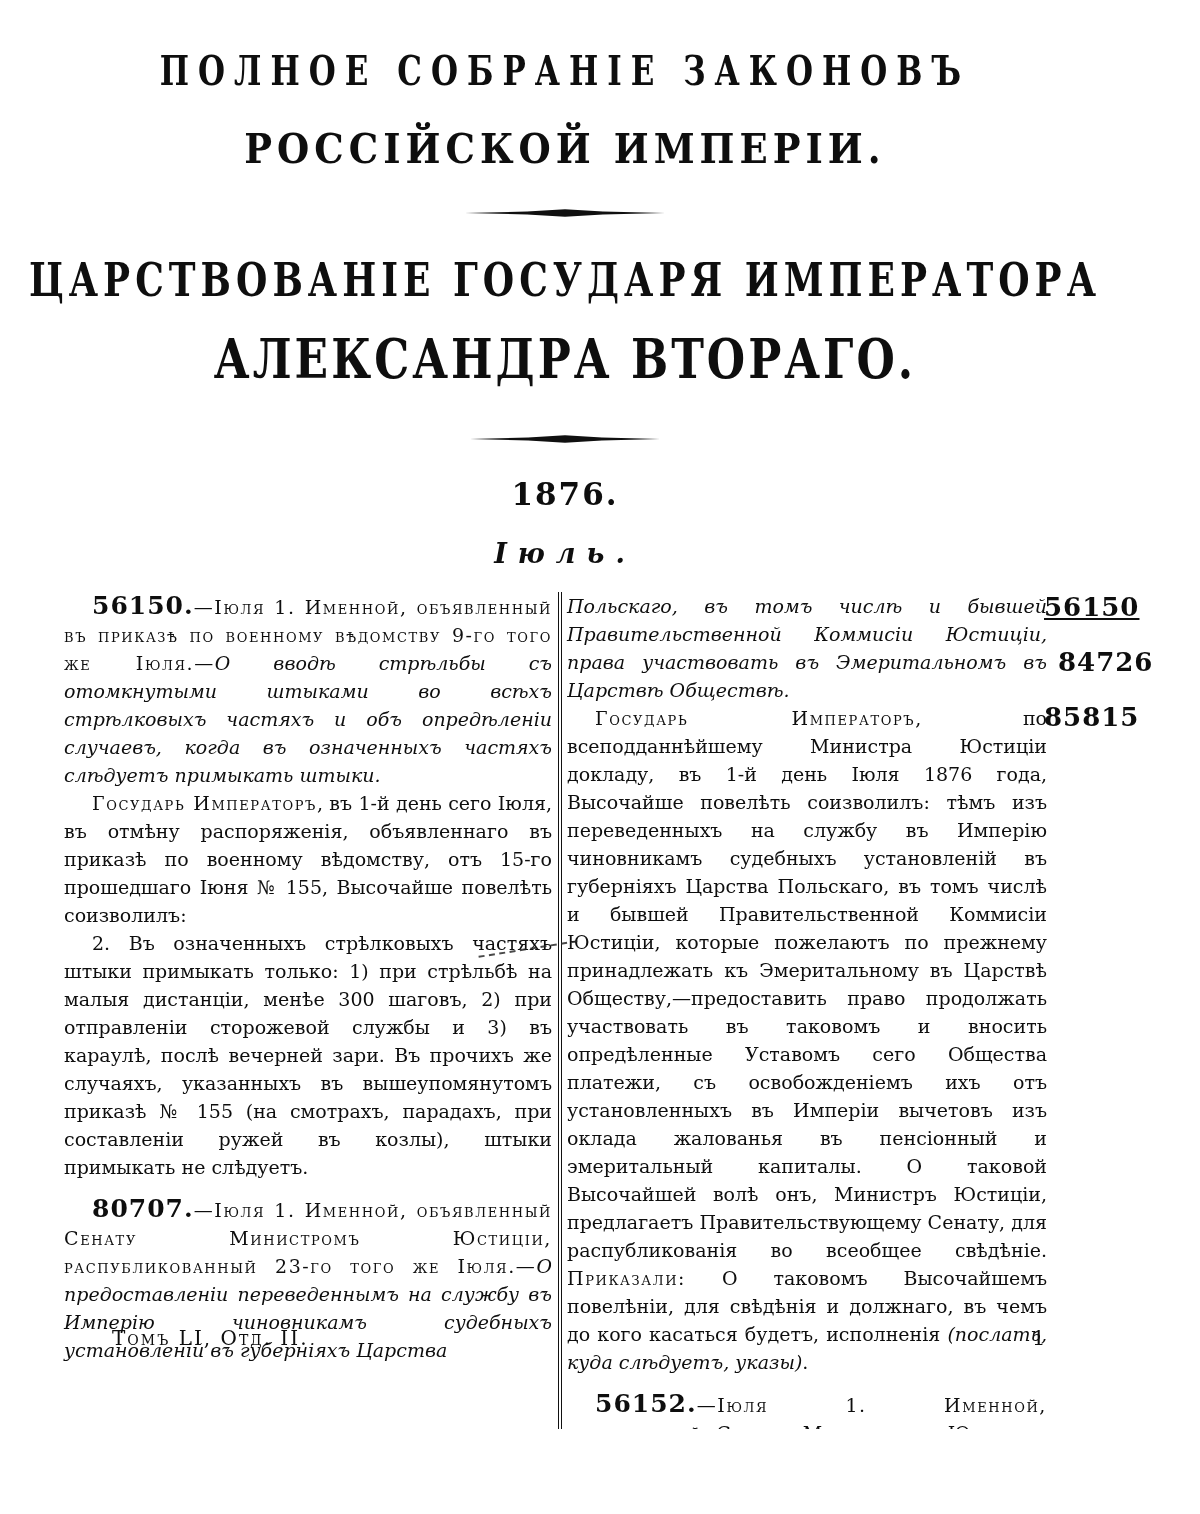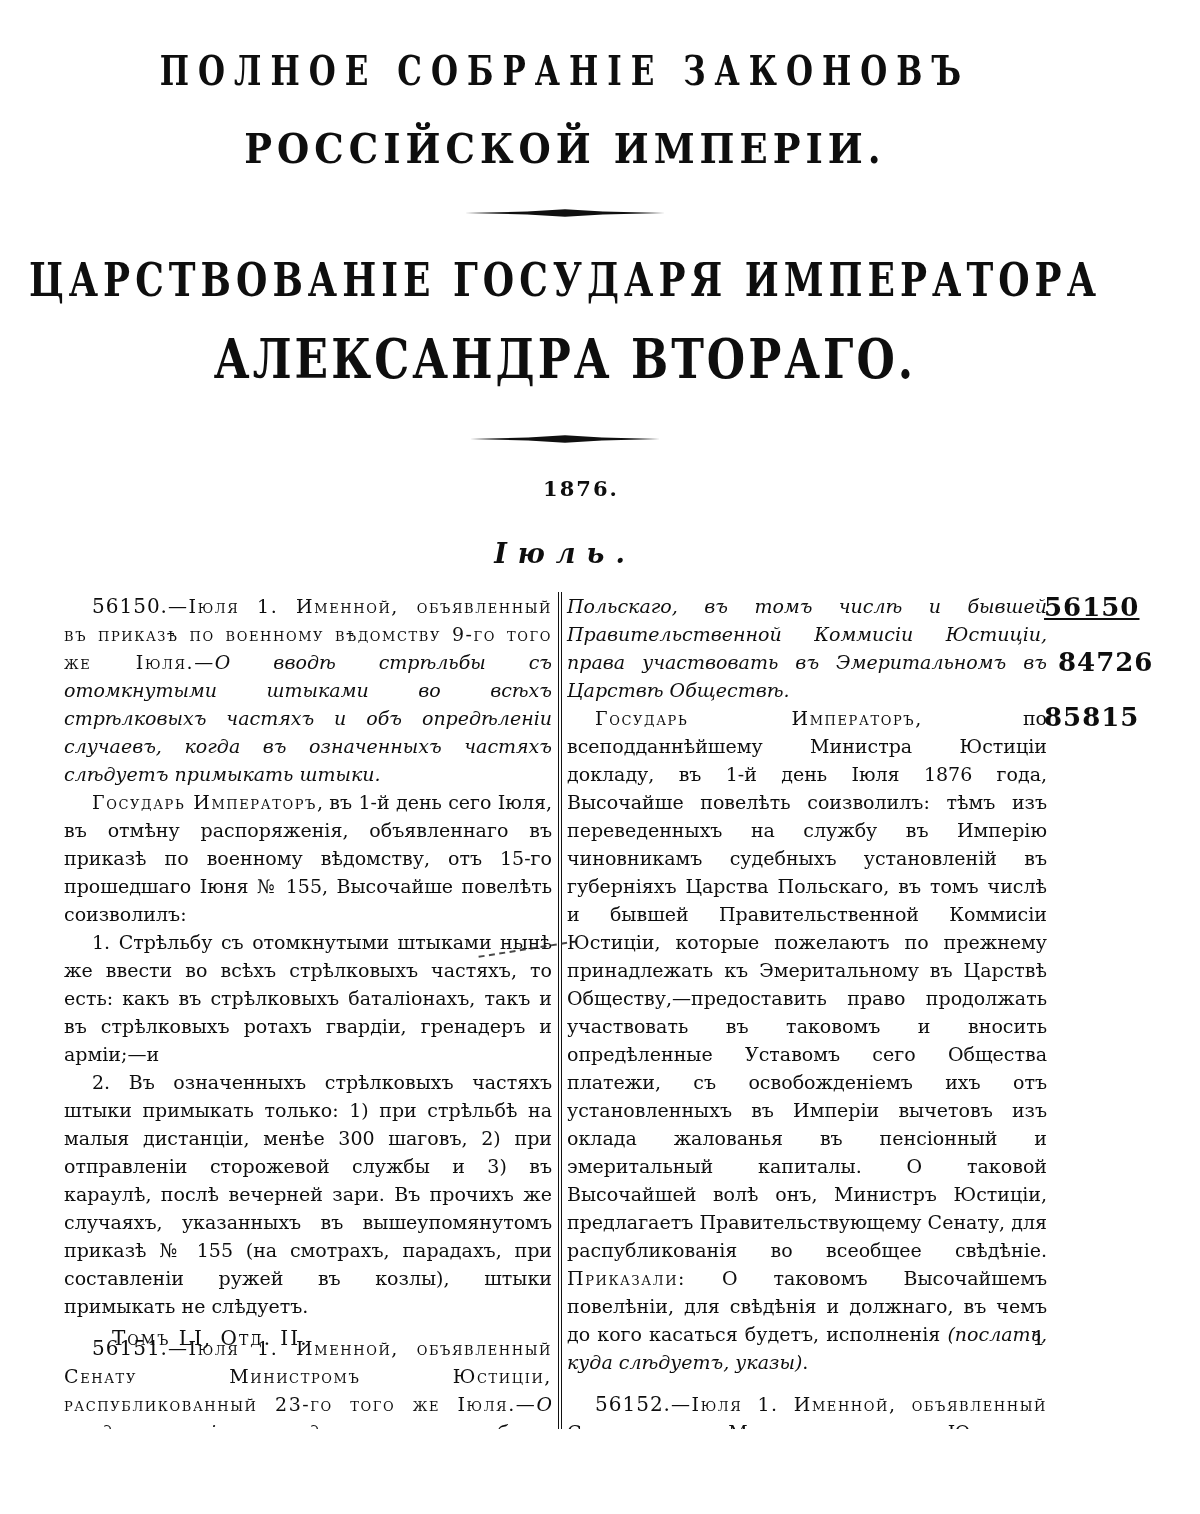--- a/index.html
+++ b/index.html
@@ -25,40 +25,40 @@
   .rule-1{top:204px;}
   .reign-1{
     top:258px;font-size:36px;font-weight:bold;letter-spacing:5px;
     transform:scaleY(1.32);transform-origin:center;
   }
   .reign-2{
     top:334px;font-size:44px;font-weight:bold;letter-spacing:3px;
     transform:scaleY(1.22);transform-origin:center;
   }
   .rule-2{top:430px;}
-  .year-line{top:476px;font-size:21px;font-weight:bold;letter-spacing:2px;padding-left:16px;}
+  .year-line{top:476px;font-size:31px;font-weight:bold;letter-spacing:2px;}
   .month-line{top:538px;font-size:27px;font-weight:bold;font-style:italic;letter-spacing:11px;}
   .rule-svg{display:inline-block;}
 
   
   .columns{
     position:absolute;top:592px;left:64px;width:986px;
     display:flex;align-items:stretch;
   }
   .col{font-size:19px;line-height:28px;}
   .col-left{width:488px;}
   .col-right{width:480px;}
   .col-divider{
     width:2px;margin:0 5px 0 6px;
     border-left:1.6px solid #111;border-right:1.6px solid #111;
   }
   .col p{margin:0;text-align:justify;}
   .col p.indent{text-indent:28px;}
   .entry-para{margin-top:14px !important;text-indent:28px;}
-  .entry-num{font-weight:normal;font-size:20px;letter-spacing:1px;}
+  .entry-num{font-weight:bold;font-size:25px;letter-spacing:1px;}
   .sc{font-variant:small-caps;letter-spacing:1.6px;}
   .it{font-style:italic;}
 
   
   .margin-nums{position:absolute;left:1044px;top:592px;width:130px;}
   .margin-num{font-weight:bold;font-size:26px;letter-spacing:1px;line-height:1;}
   .margin-num.m1{margin-top:2px;text-decoration:underline;}
   .margin-num.m2{margin-top:29px;margin-left:14px;}
   .margin-num.m3{margin-top:29px;}
 
@@ -103,25 +103,24 @@
     <div class="month-line">Іюль.</div>
   </div>
 
   <div class="columns">
 
     <section class="col col-left">
       <p class="indent"><span class="entry-num">56150.</span><span class="sc">—Іюля 1. Именной, объявленный въ приказѣ по военному вѣдомству 9-го того же Іюля.—</span><span class="it">О вводѣ стрѣльбы съ отомкнутыми штыками во всѣхъ стрѣлковыхъ частяхъ и объ опредѣленіи случаевъ, когда въ означенныхъ частяхъ слѣдуетъ примыкать штыки.</span></p>
 
       <p class="indent"><span class="sc">Государь Императоръ</span><span>, въ 1-й день сего Іюля, въ отмѣну распоряженія, объявленнаго въ приказѣ по военному вѣдомству, отъ 15-го прошедшаго Іюня № 155, Высочайше повелѣть соизволилъ:</span></p>
 
-      <p class="indent">1. Стрѣльбу съ отомкнутыми штыками нынѣ же ввести во всѣхъ стрѣлковыхъ частяхъ, то есть: какъ въ стрѣлковыхъ баталіонахъ, такъ и въ стрѣлковыхъ ротахъ гвардіи, гренадеръ и арміи;—и</p>
 
       <p class="indent">2. Въ означенныхъ стрѣлковыхъ частяхъ штыки примыкать только: 1) при стрѣльбѣ на малыя дистанціи, менѣе 300 шаговъ, 2) при отправленіи сторожевой службы и 3) въ караулѣ, послѣ вечерней зари. Въ прочихъ же случаяхъ, указанныхъ въ вышеупомянутомъ приказѣ № 155 (на смотрахъ, парадахъ, при составленіи ружей въ козлы), штыки примыкать не слѣдуетъ.</p>
 
-      <p class="entry-para"><span class="entry-num">56151.</span><span class="sc">—Іюля 1. Именной, объявленный Сенату Министромъ Юстиціи, распубликованный 23-го того же Іюля.—</span><span class="it">О предоставленіи переведеннымъ на службу въ Имперію чиновникамъ судебныхъ установленій въ губерніяхъ Царства</span></p>
+      <p class="entry-para"><span class="entry-num">80707.</span><span class="sc">—Іюля 1. Именной, объявленный Сенату Министромъ Юстиціи, распубликованный 23-го того же Іюля.—</span><span class="it">О предоставленіи переведеннымъ на службу въ Имперію чиновникамъ судебныхъ установленій въ губерніяхъ Царства</span></p>
     </section>
 
     <div class="col-divider"></div>
 
     <section class="col col-right">
       <p class="it">Польскаго, въ томъ числѣ и бывшей Правительственной Коммисіи Юстиціи, права участвовать въ Эмеритальномъ въ Царствѣ Обществѣ.</p>
 
       <p class="indent"><span class="sc">Государь Императоръ</span><span>, по всеподданнѣйшему Министра Юстиціи докладу, въ 1-й день Іюля 1876 года, Высочайше повелѣть соизволилъ: тѣмъ изъ переведенныхъ на службу въ Имперію чиновникамъ судебныхъ установленій въ губерніяхъ Царства Польскаго, въ томъ числѣ и бывшей Правительственной Коммисіи Юстиціи, которые пожелаютъ по прежнему принадлежать къ Эмеритальному въ Царствѣ Обществу,—предоставить право продолжать участвовать въ таковомъ и вносить опредѣленные Уставомъ сего Общества платежи, съ освобожденіемъ ихъ отъ установленныхъ въ Имперіи вычетовъ изъ оклада жалованья въ пенсіонный и эмеритальный капиталы. О таковой Высочайшей волѣ онъ, Министръ Юстиціи, предлагаетъ Правительствующему Сенату, для распубликованія во всеобщее свѣдѣніе. </span><span class="sc">Приказали:</span><span> О таковомъ Высочайшемъ повелѣніи, для свѣдѣнія и должнаго, въ чемъ до кого касаться будетъ, исполненія </span><span class="it">(послать, куда слѣдуетъ, указы)</span><span>.</span></p>
 
       <p class="entry-para"><span class="entry-num">56152.</span><span class="sc">—Іюля 1. Именной, объявленный Сенату Министромъ Юстиціи, распубликованный 23-го того же Іюля.—</span><span class="it">Объ отложеніи, впредь до дальнѣйшихъ распоряженій, передачи въ ипо-</span></p>

